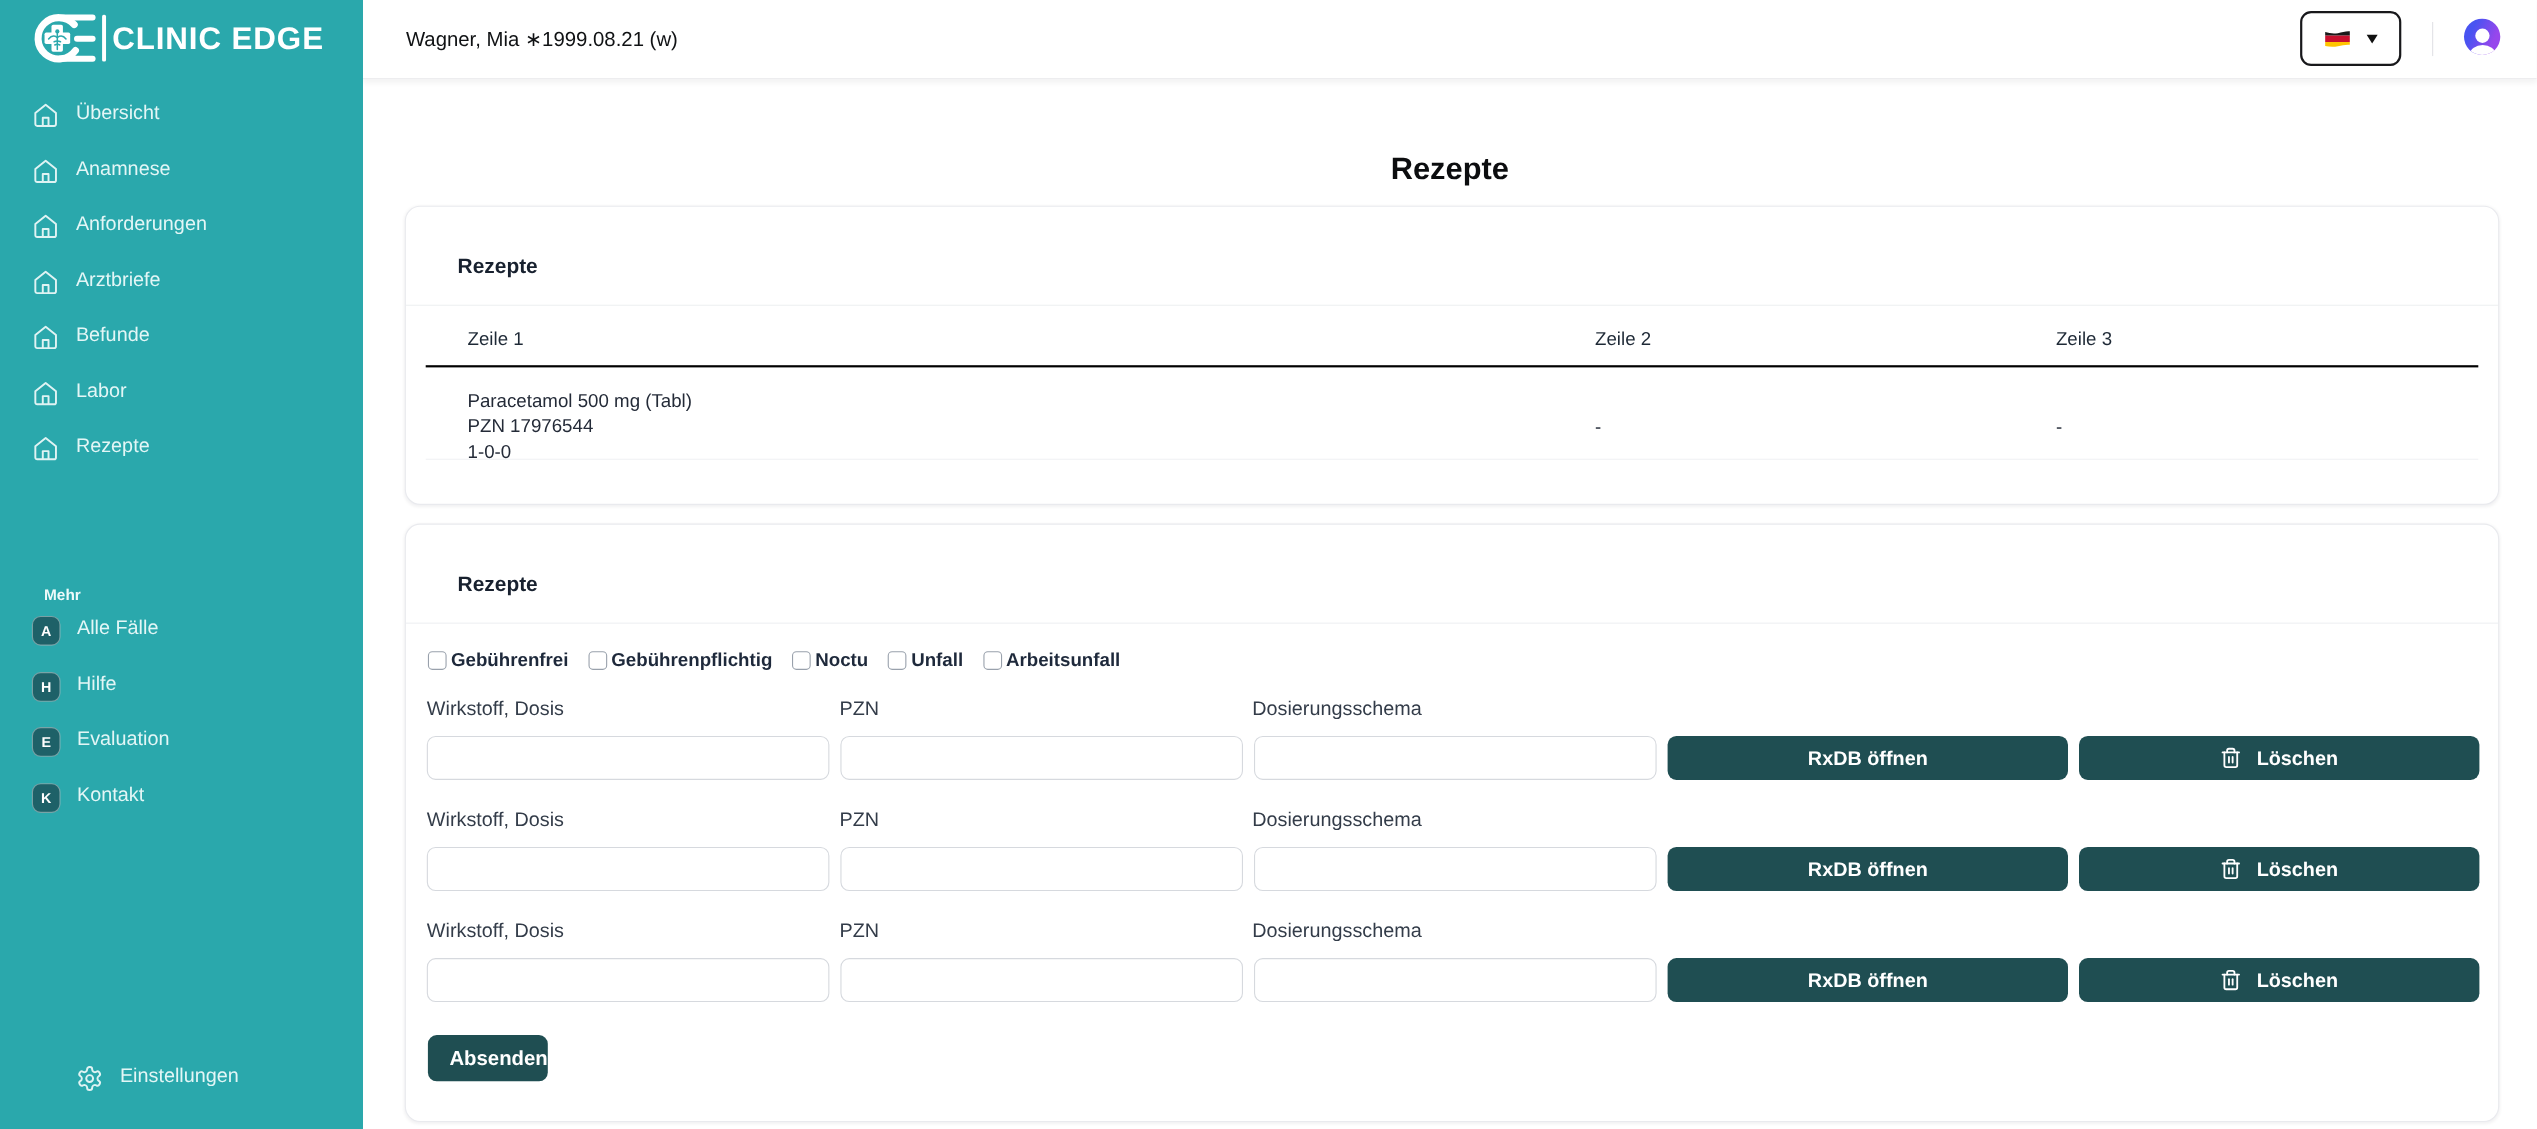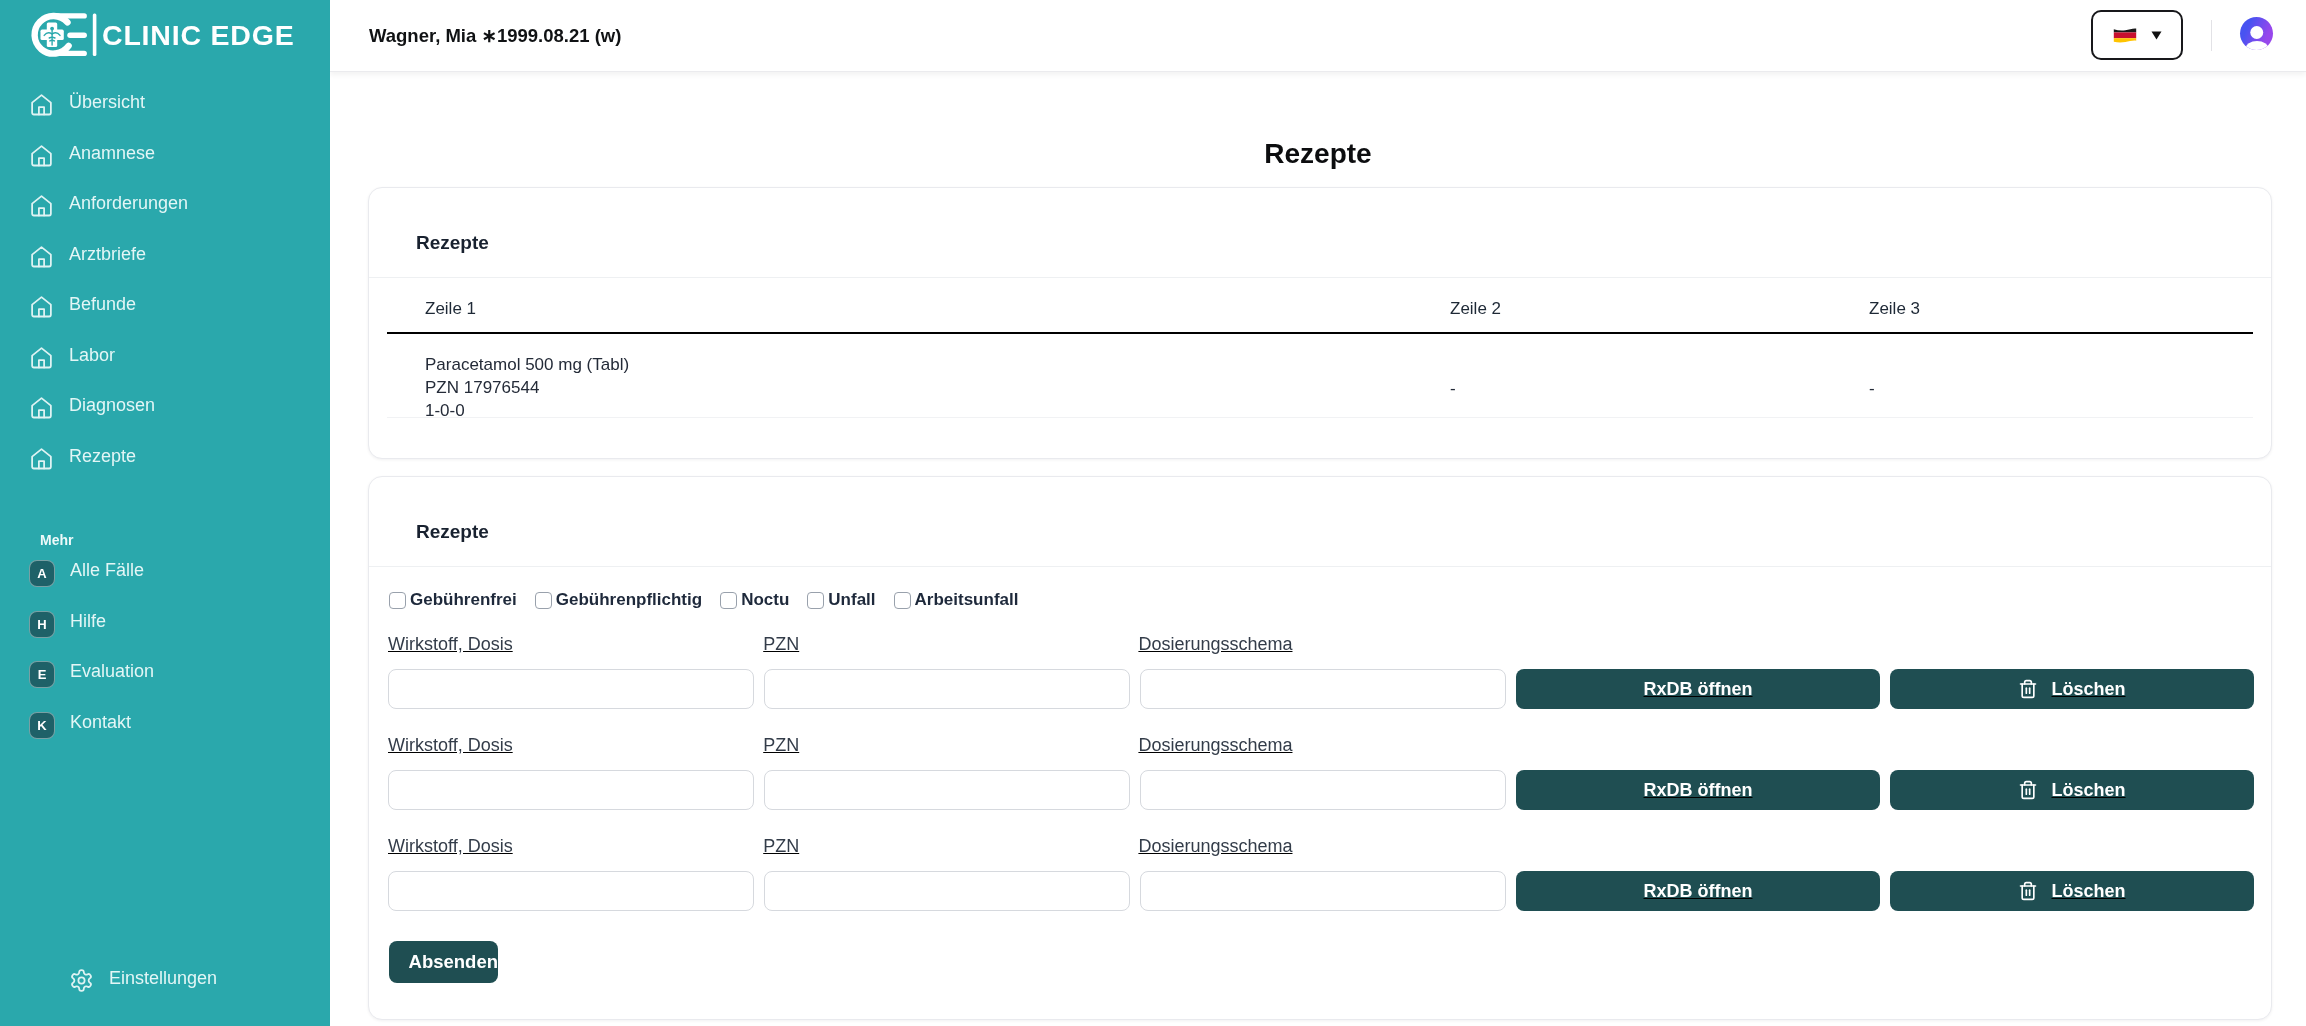--- a/index.html
+++ b/index.html
@@ -17,21 +17,21 @@
   .mehr { position:absolute; left:40px; top:532px; font-size:14px; font-weight:700; color:#eefafa; }
   .nav2 { position:absolute; left:0; top:560px; width:330px; }
   .nav2 .nav-item { height:50.5px; }
   .chip { width:26px; height:27px; margin-right:15px; background:#1e6168; border:1px solid rgba(255,255,255,.4);
     border-radius:8px; color:#fff; font-size:13px; font-weight:700; display:flex; align-items:center; justify-content:center; flex:0 0 auto;}
   .settings { position:absolute; left:0; top:968px; width:330px;padding-left:40px; }
   
   .header { position:fixed; left:330px; top:0; width:1976px; height:72px; background:#fff;
     border-bottom:1px solid #ebebee; box-shadow:0 3px 5px rgba(0,0,0,.05); z-index:4;
     display:flex; align-items:center; }
-  .patient { margin-left:39px; font-size:18.5px; font-weight:700; color:#101214; }
+  .patient { margin-left:39px; font-size:18.5px; font-weight:400; color:#101214; }
   .hright { position:absolute; right:0; top:-1px; height:72px; display:flex; align-items:center; }
   .flagbtn { width:92px; height:50px; border:2px solid #18181b; border-radius:10px; background:#fff;
     display:flex; align-items:center; justify-content:center; gap:14px; }
   .divv { width:1px; height:31px; background:#e2e2e6; margin:0 28px 0 28px; }
   .avatar { width:33px; height:33px; margin-right:33px; top:-2px; border-radius:50%; position:relative; overflow:hidden;
     background:linear-gradient(115deg,#4853f1 25%,#9747ec 75%); }
   .avatar .head { position:absolute; left:50%; top:9px; transform:translateX(-50%);
     width:13.5px; height:13.5px; background:#fff; border-radius:50%; }
   .avatar .body { position:absolute; left:50%; top:24px; transform:translateX(-50%);
     width:23px; height:16px; background:#fff; border-radius:50% 50% 0 0; }
@@ -48,21 +48,21 @@
   .thead { position:relative; height:56px; border-bottom:2px solid #000000; }
   .thead span { position:absolute; top:21px; font-size:17px; font-weight:500; color:#1e2936; }
   .trow { position:relative; height:84px; border-bottom:1px solid #f1f2f4; }
   .trow div { position:absolute; font-size:17px; color:#242b38; line-height:23px; }
   .c1 { left:38px; } .c2 { left:1063px; } .c3 { left:1482px; }
   
   .card2 { margin-top:17px; height:544px; }
   .checks { display:flex; align-items:center; margin:23px 20px 0 20px; height:20px; }
   .cbox { width:17px; height:17px; border:1.5px solid #99a1ac; border-radius:4px; background:#fff; flex:0 0 auto; }
   .clab { font-size:17px; font-weight:700; color:#1e293b; margin:0 18px 0 4px; }
-  .fieldrow { display:flex; gap:10px; margin:8px 17px 0 19px;text-decoration:underline; }
+  .fieldrow { display:flex; gap:10px; margin:8px 17px 0 19px; }
   .fieldrow > * { flex:1 1 0; min-width:0; }
   .flab { font-size:18px; font-weight:400; color:#333c49; }
   .labrow { margin-top:22px; height:22px; }
   .labrow.first { margin-top:24px; }
   .inprow { margin-top:13px; height:44px; }
   .inp { height:40px; border:1px solid #d6d9de; border-radius:8px; background:#fff; }
   .btn { height:40px; border:none; border-radius:8px; background:#1f4e52; color:#fff;
     font-family:"Liberation Sans", sans-serif; font-size:18px; font-weight:700;
     display:flex; align-items:center; justify-content:center; gap:13px; }
   .btn svg { width:20px; height:20px; }
@@ -118,24 +118,20 @@
           <path d="M3 10.2 12 3l9 7.2V20a1.6 1.6 0 0 1-1.6 1.6H4.6A1.6 1.6 0 0 1 3 20Z"></path>
           <path d="M9.5 21.5v-7h5v7"></path>
         </svg>Befunde</div>
     <div class="nav-item"><svg viewBox="0 0 24 24" fill="none" stroke="#dff3f3" stroke-width="1.7" stroke-linecap="round" stroke-linejoin="round">
           <path d="M3 10.2 12 3l9 7.2V20a1.6 1.6 0 0 1-1.6 1.6H4.6A1.6 1.6 0 0 1 3 20Z"></path>
           <path d="M9.5 21.5v-7h5v7"></path>
         </svg>Labor</div>
     <div class="nav-item"><svg viewBox="0 0 24 24" fill="none" stroke="#dff3f3" stroke-width="1.7" stroke-linecap="round" stroke-linejoin="round">
           <path d="M3 10.2 12 3l9 7.2V20a1.6 1.6 0 0 1-1.6 1.6H4.6A1.6 1.6 0 0 1 3 20Z"></path>
           <path d="M9.5 21.5v-7h5v7"></path>
-        </svg>Diagnosen</div>
-    <div class="nav-item"><svg viewBox="0 0 24 24" fill="none" stroke="#dff3f3" stroke-width="1.7" stroke-linecap="round" stroke-linejoin="round">
-          <path d="M3 10.2 12 3l9 7.2V20a1.6 1.6 0 0 1-1.6 1.6H4.6A1.6 1.6 0 0 1 3 20Z"></path>
-          <path d="M9.5 21.5v-7h5v7"></path>
         </svg>Rezepte</div>
   </nav>
   <div class="mehr">Mehr</div>
   <nav class="nav2">
     <div class="nav-item"><span class="chip">A</span>Alle Fälle</div>
     <div class="nav-item"><span class="chip">H</span>Hilfe</div>
     <div class="nav-item"><span class="chip">E</span>Evaluation</div>
     <div class="nav-item"><span class="chip">K</span>Kontakt</div>
   </nav>
   <div class="settings">

